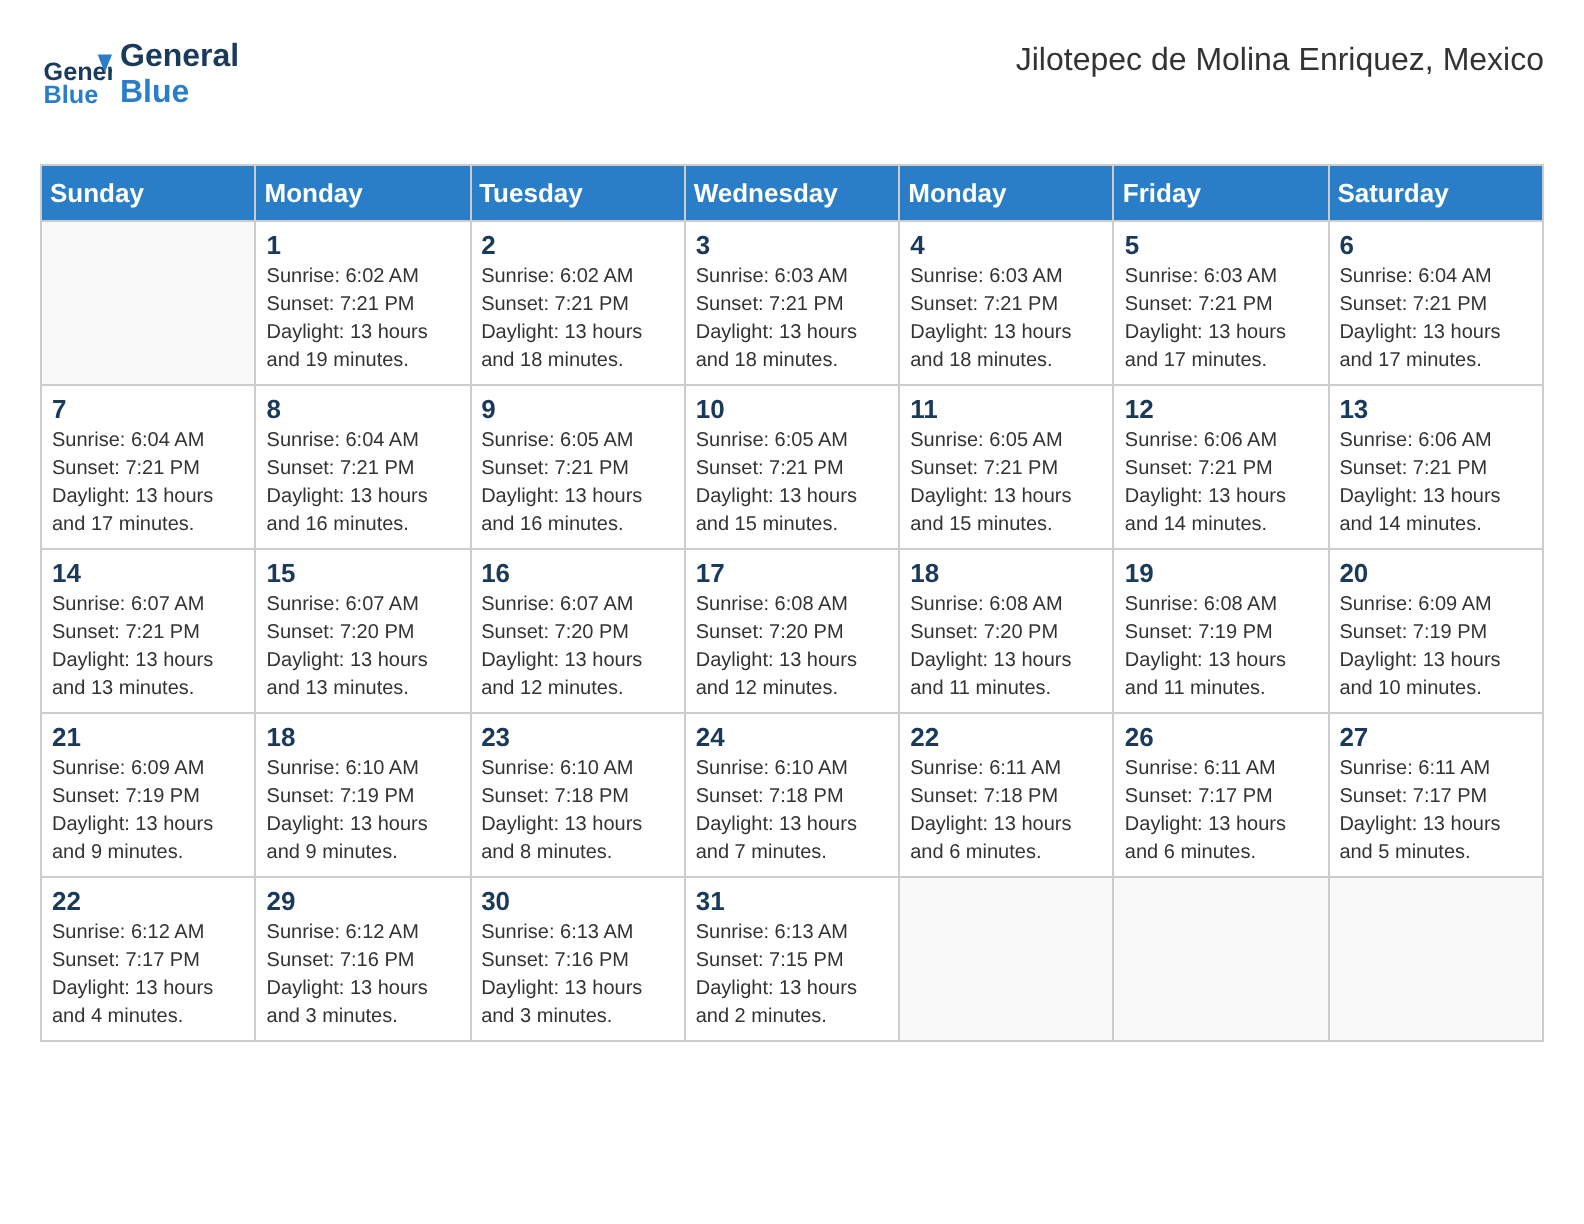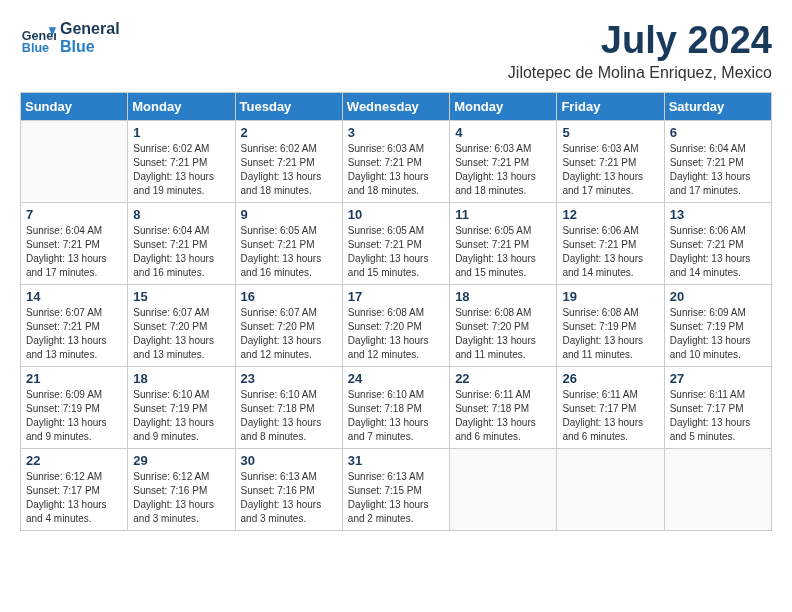--- a/index.html
+++ b/index.html
@@ -35,21 +35,21 @@
       line-height: 1.1;
     }
     .location {
       font-size: 16px;
       color: #333;
       margin-top: 2px;
     }
     .calendar {
       width: 100%;
       border-collapse: collapse;
-      margin-top: 10px;
+      margin-top: 26px;
     }
     .calendar th {
       background: #2a7ec8;
       color: #fff;
       font-size: 13px;
       font-weight: bold;
       padding: 6px 4px;
       text-align: left;
       border: 1px solid #ccc;
     }
@@ -87,21 +87,20 @@
       <text x="2" y="22" font-size="14" font-weight="bold" fill="#1a3a5c">General</text>
       <text x="2" y="35" font-size="14" font-weight="bold" fill="#2a7ec8">Blue</text>
       <polygon points="32,8 40,8 36,18" fill="#2a7ec8"></polygon>
     </svg>
     <div style="line-height:1.1">
       <div style="font-size:16px;font-weight:bold;color:#1a3a5c;">General</div>
       <div style="font-size:16px;font-weight:bold;color:#2a7ec8;">Blue</div>
     </div>
   </div>
   <div class="title-block">
-    <div class="month-title">July 2024</div>
     <div class="location">Jilotepec de Molina Enriquez, Mexico</div>
   </div>
 </div>
 
 <table class="calendar">
   <thead>
     <tr>
     <th>Sunday</th>
         <th>Monday</th>
         <th>Tuesday</th>

